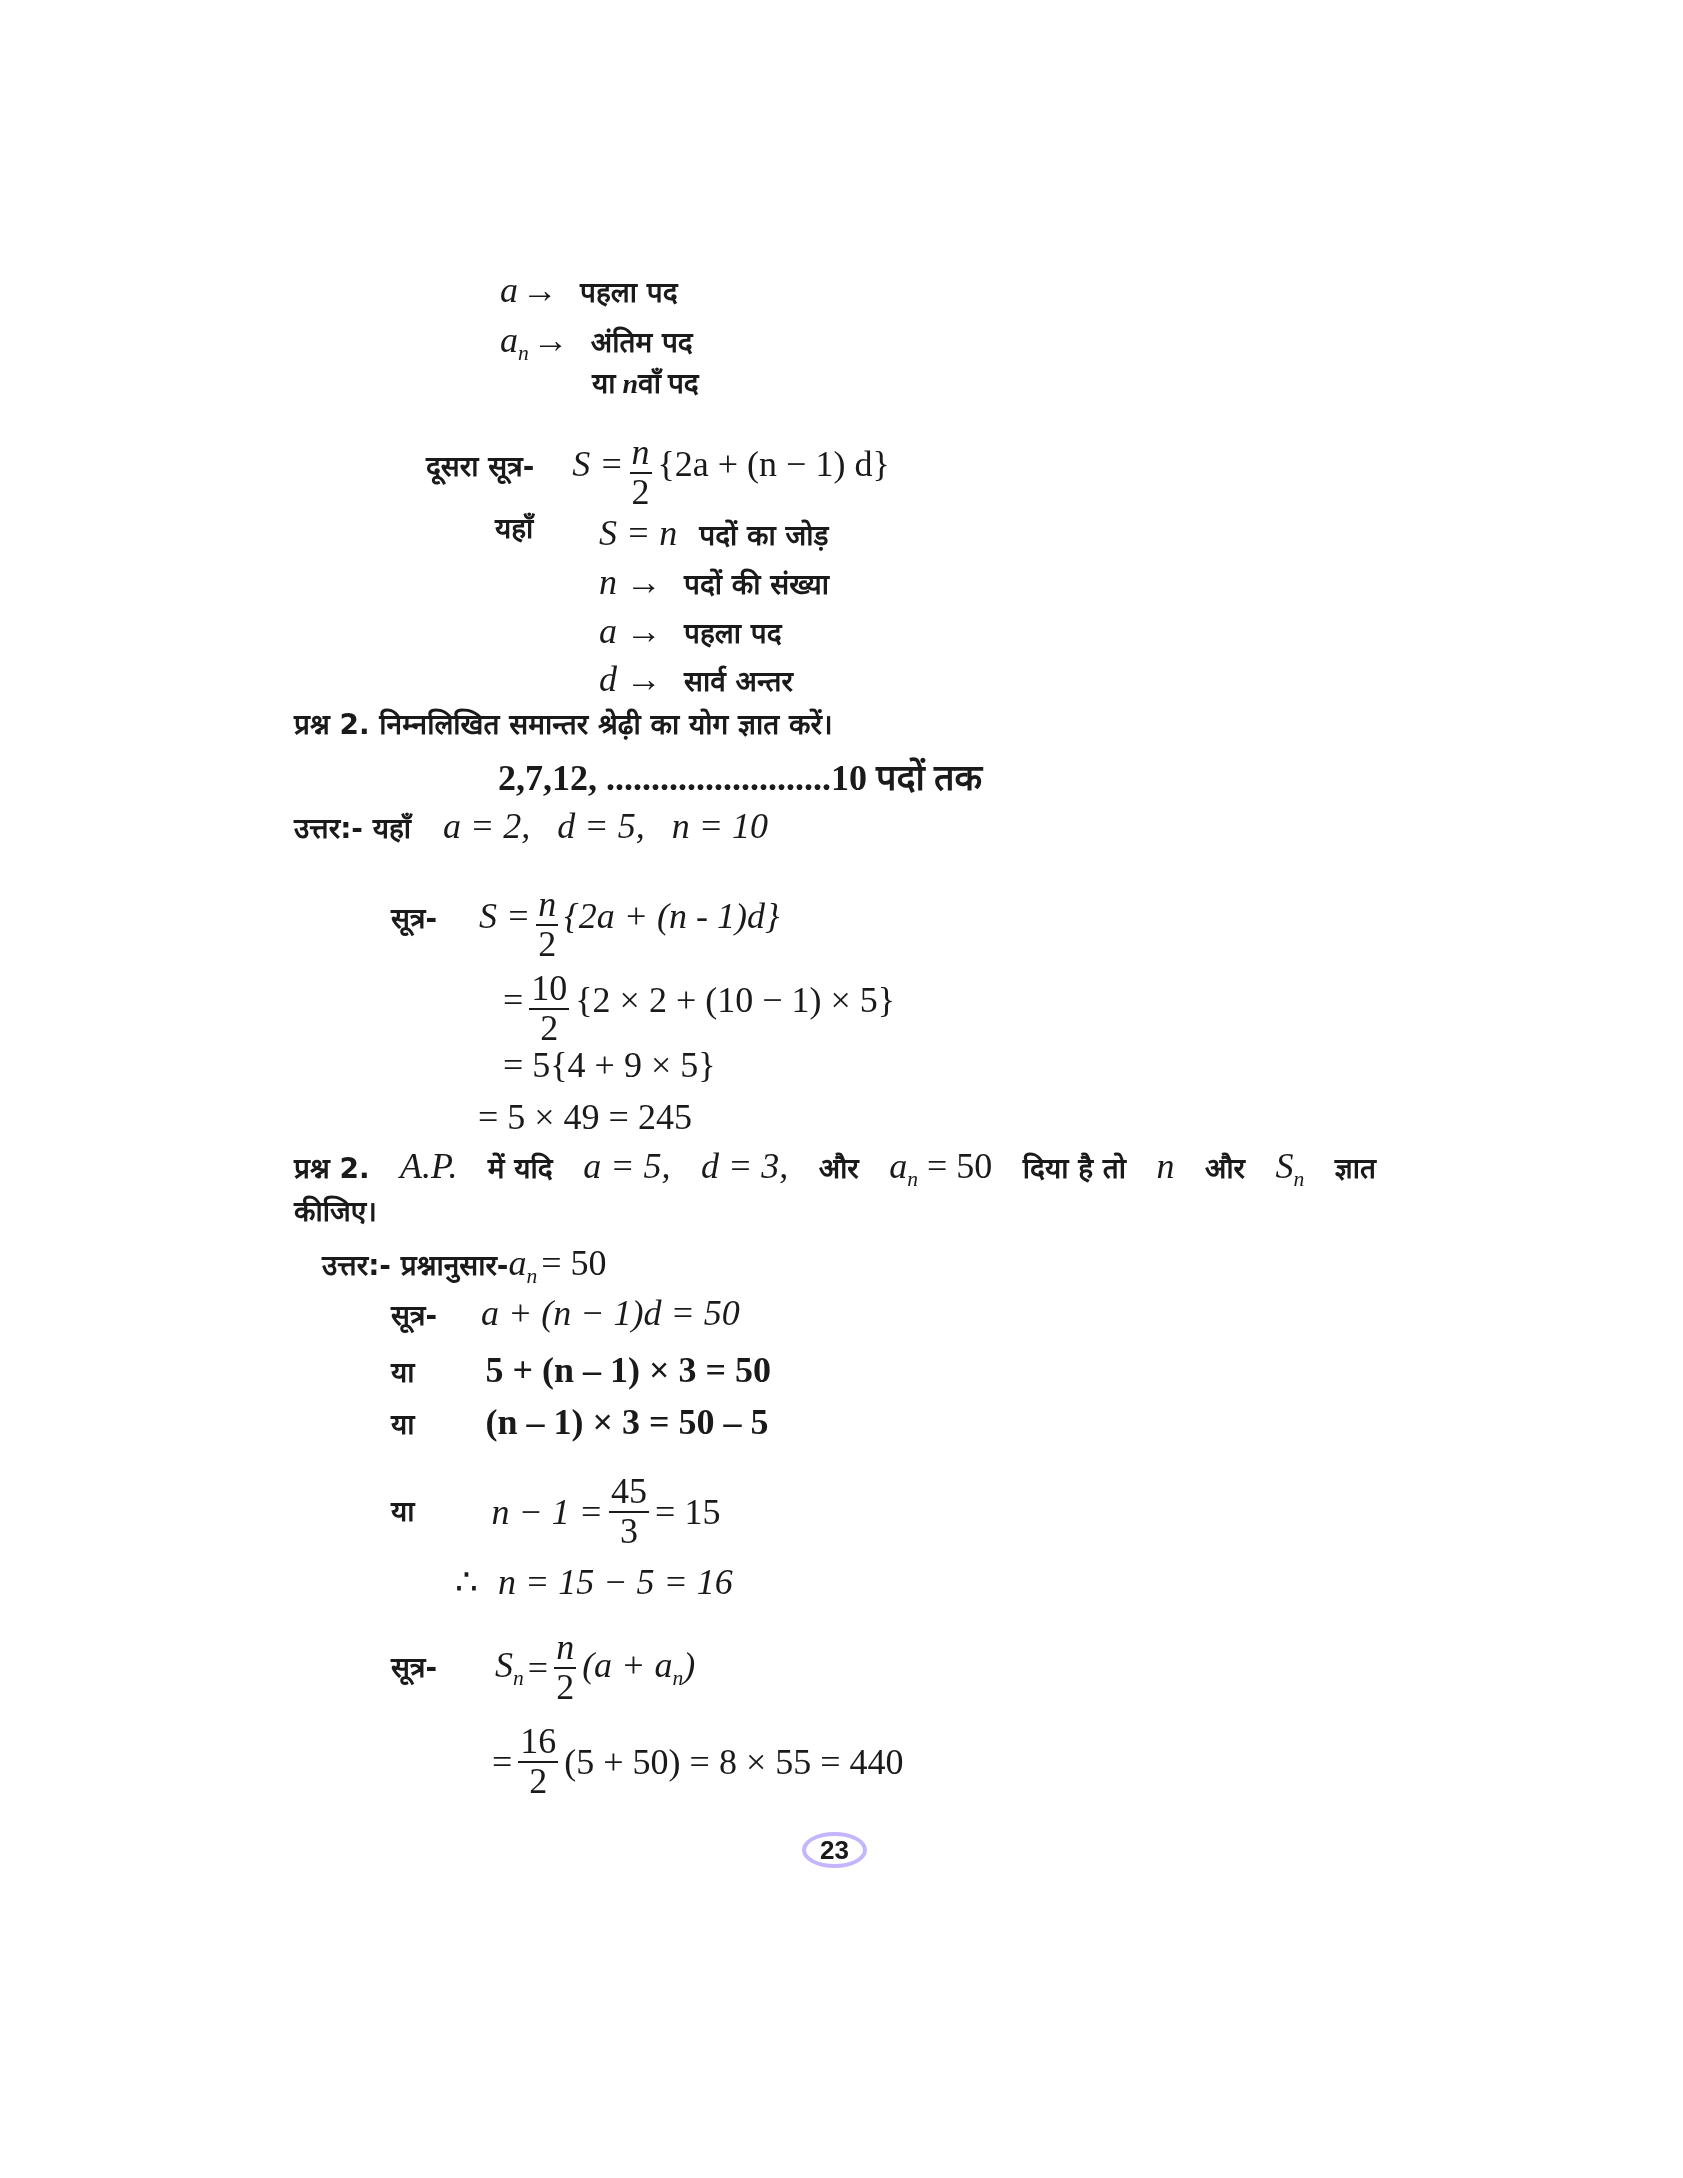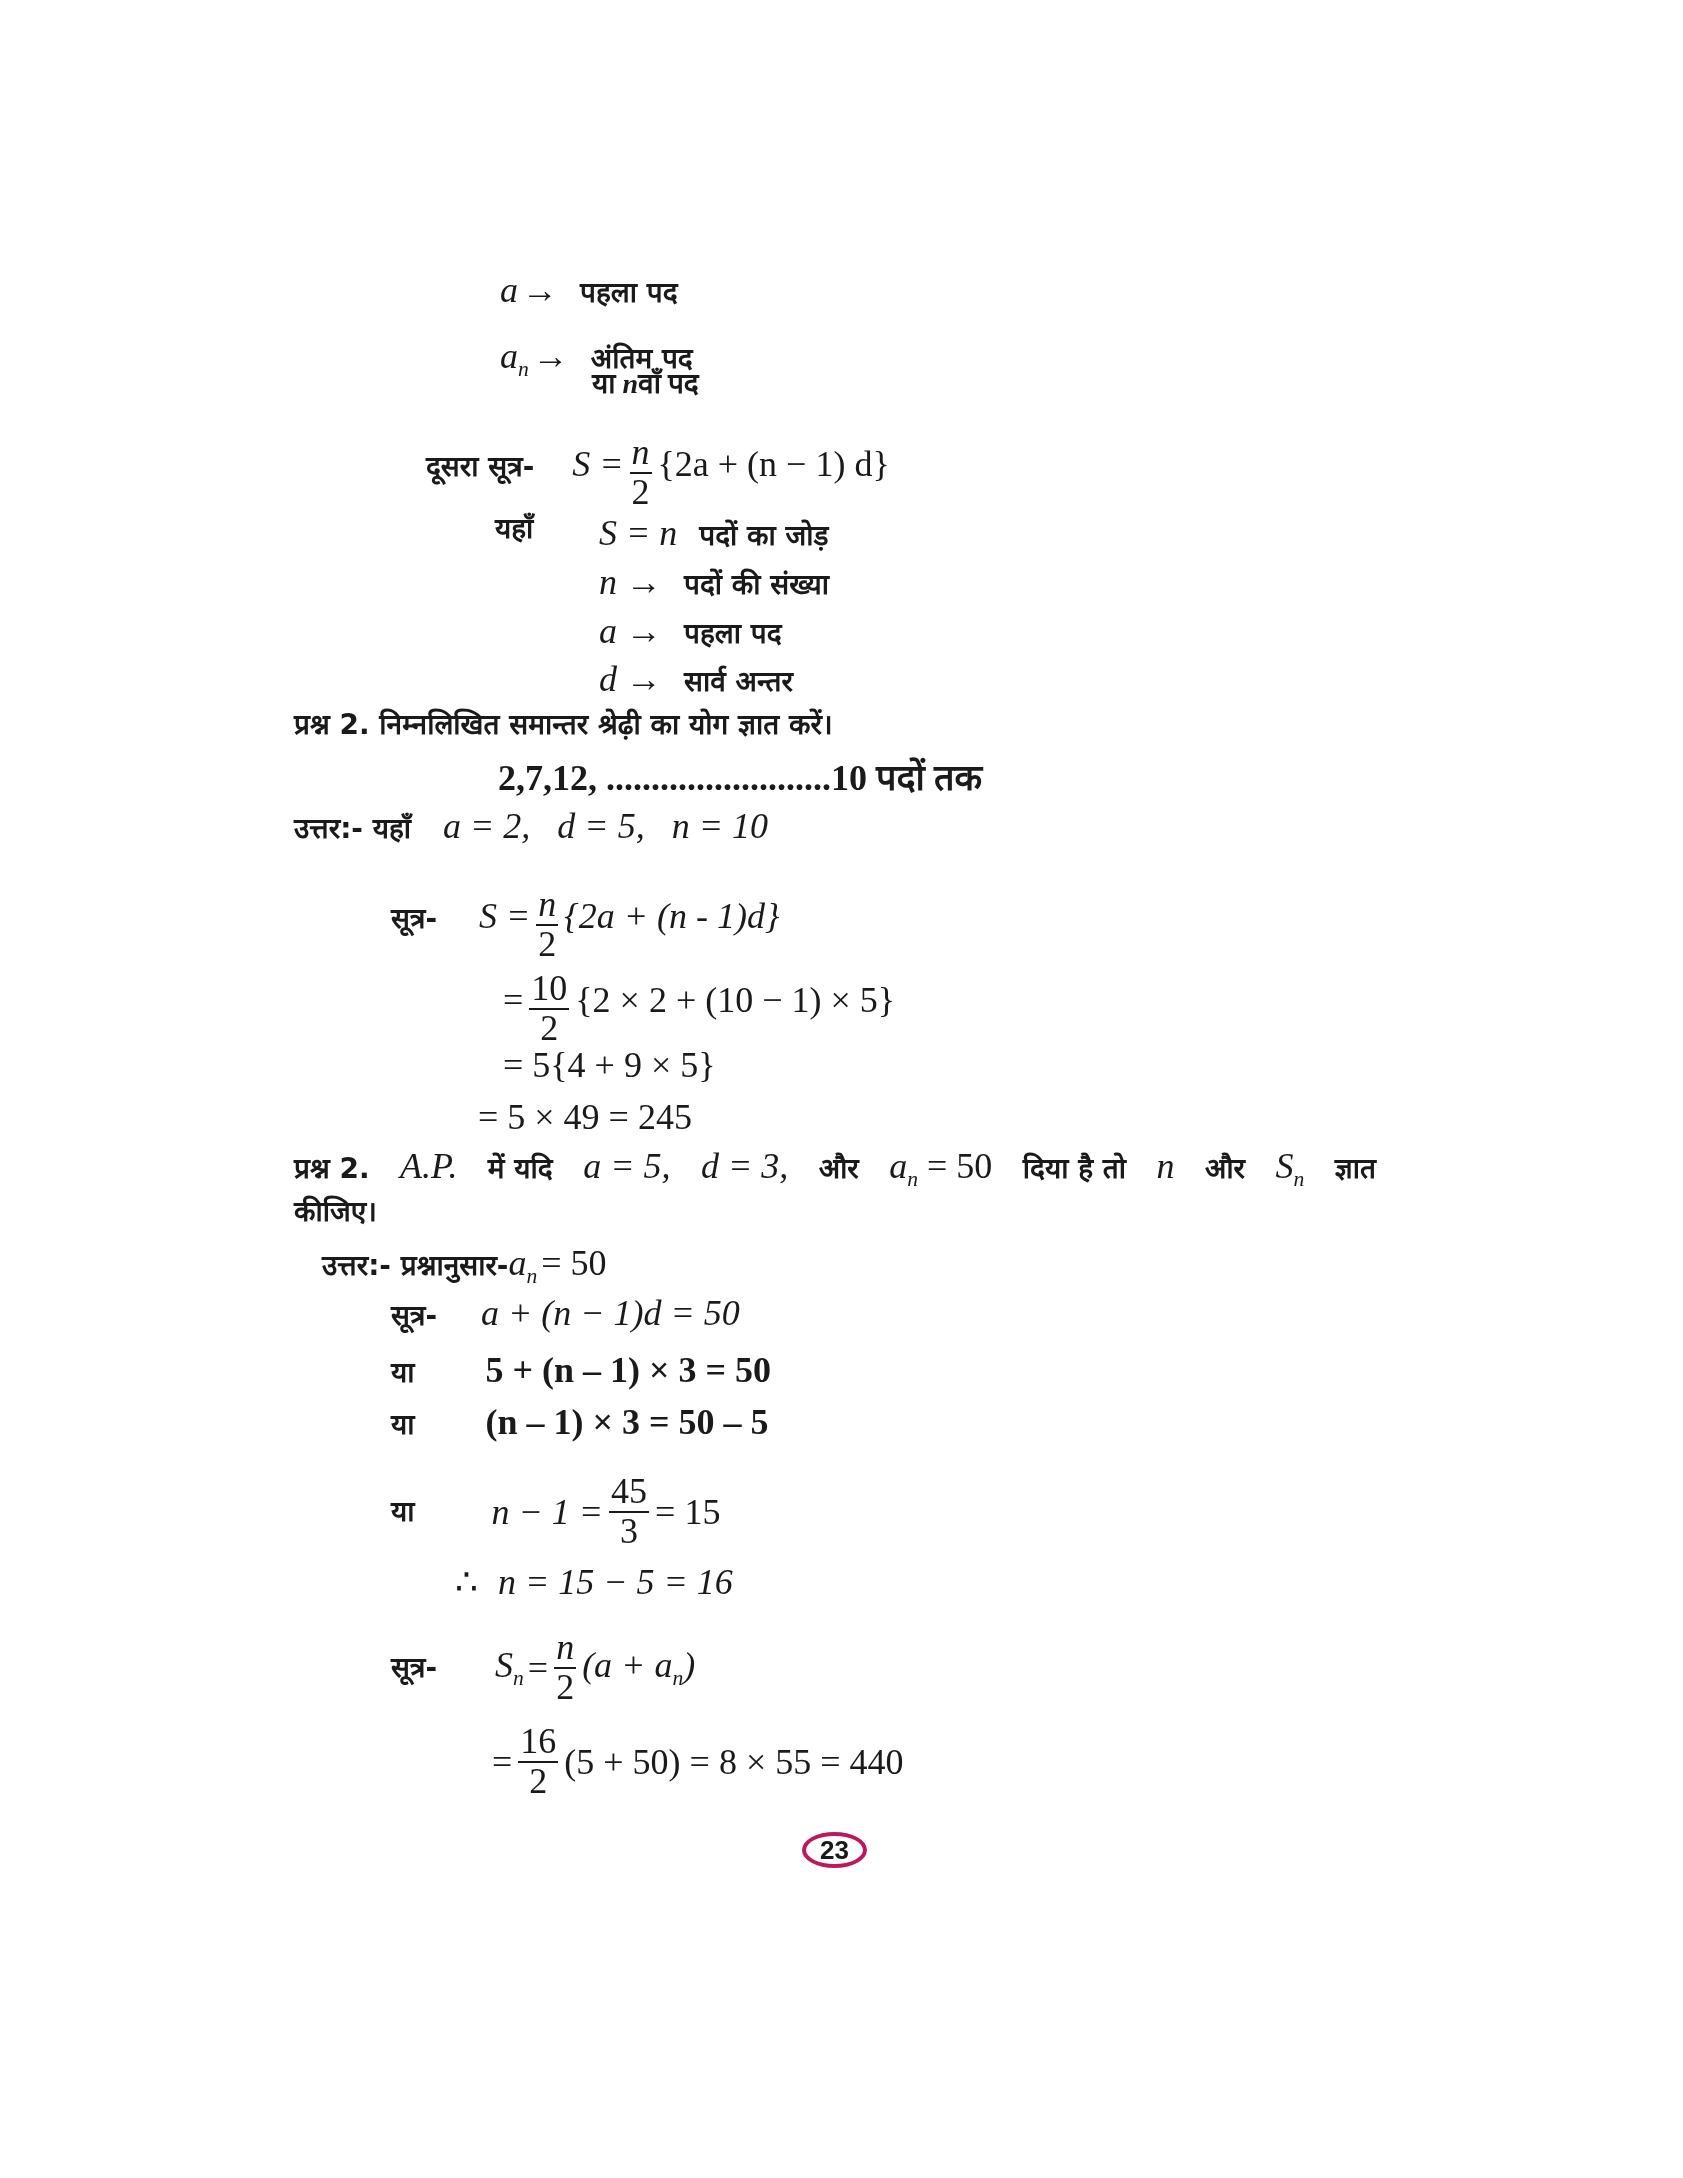--- a/index.html
+++ b/index.html
@@ -9,35 +9,35 @@
   .m { font-family:"Liberation Serif", serif; font-size:36px; }
   .mb { font-family:"Liberation Serif", serif; font-size:36px; font-weight:bold; }
   .it { font-style:italic; }
   sub { font-size:0.6em; vertical-align:-0.35em; }
   .frac { display:inline-block; vertical-align:middle; text-align:center; margin:0 2px; }
   .frac > span { display:block; line-height:1.05; padding:0 2px; }
   .frac > span.num { border-bottom:2px solid #1a1a1a; }
   .gap { display:inline-block; }
   .page-num {
     position:absolute; left:802px; top:1832px; width:65px; height:36px;
-    border:4px solid #be185d; border-radius:50%;
+    border:4px solid #c4b5fd; border-radius:50%;
     font-family:"Liberation Sans", sans-serif; font-weight:bold; font-size:26px;
     display:flex; align-items:center; justify-content:center; box-sizing:border-box;
   }
 </style>
 </head>
 <body>
 
 <div class="ln" style="left:500px;top:272px;">
   <span class="m it">a</span>
   <span class="m">→</span>
   <span class="gap" style="width:14px"></span>
   <span class="hi">पहला पद</span>
 </div>
-<div class="ln" style="left:500px;top:338px;">
+<div class="ln" style="left:500px;top:322px;">
   <span class="m it">a<sub>n</sub></span>
   <span class="m">→</span>
   <span class="gap" style="width:14px"></span>
   <span class="hi">अंतिम पद</span>
 </div>
 <div class="ln hi" style="left:592px;top:370px;font-family:Liberation Serif, serif;">
   <span>या</span>
   <span class="it">n</span><span>वाँ पद</span>
 </div>
 

